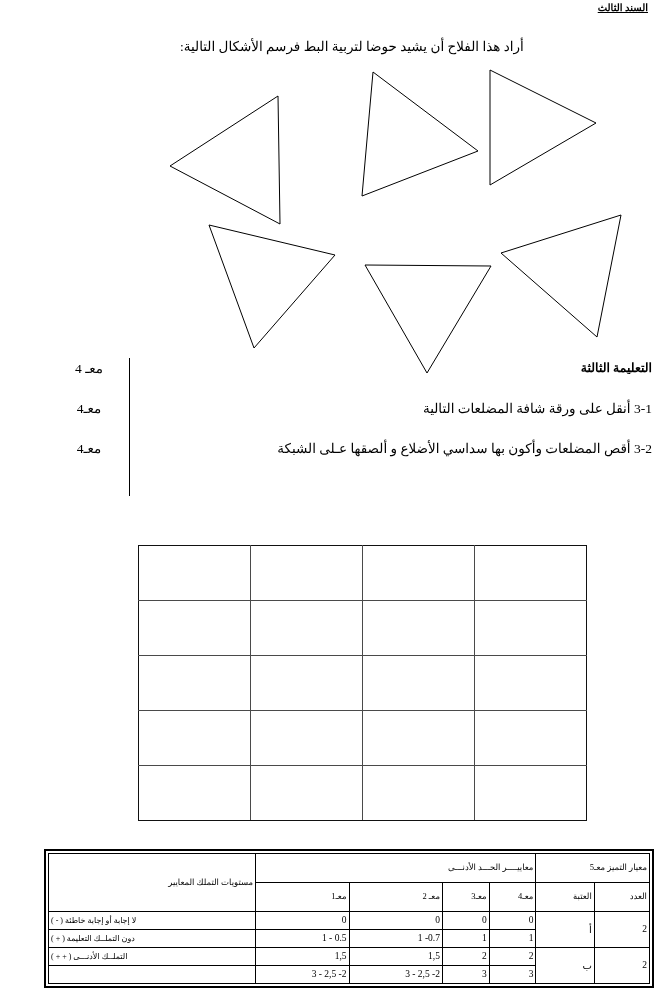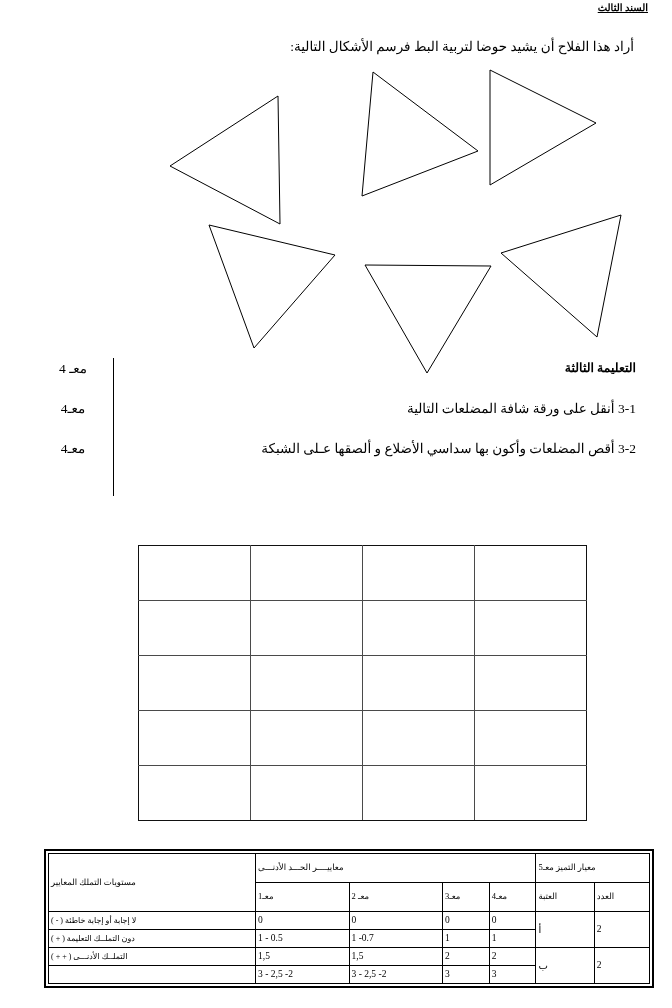--- a/index.html
+++ b/index.html
@@ -36,37 +36,37 @@
     white-space: nowrap;
   }
 
   .intro-line {
     position: absolute;
     top: 38px;
     right: 38px;
     left: 180px;
     font-size: 13.5px;
     direction: rtl;
-    text-align: right;
+    text-align: left;
     white-space: nowrap;
   }
 
   
   .shapes-layer {
     position: absolute;
     left: 0;
     top: 0;
     width: 672px;
     height: 400px;
   }
 
   
   .instr-block {
     position: absolute;
-    left: 0;
+    left: 16px;
     top: 352px;
     width: 609px;
     height: 150px;
   }
   .instr-rule {
     position: absolute;
     left: 113px;
     top: 6px;
     width: 0;
     height: 138px;
@@ -136,21 +136,21 @@
   table.rubric {
     width: 100%;
     border-collapse: collapse;
     table-layout: fixed;
     direction: rtl;
     font-size: 8.5px;
   }
   table.rubric td, table.rubric th {
     border: 1px solid #000;
     padding: 1px 2px;
-    text-align: left;
+    text-align: right;
     vertical-align: middle;
     font-weight: normal;
     height: 15px;
     line-height: 1.15;
   }
   table.rubric .tall { height: 26px; }
   table.rubric .lvl-cell {
     text-align: left;
     font-size: 8px;
     white-space: nowrap;

